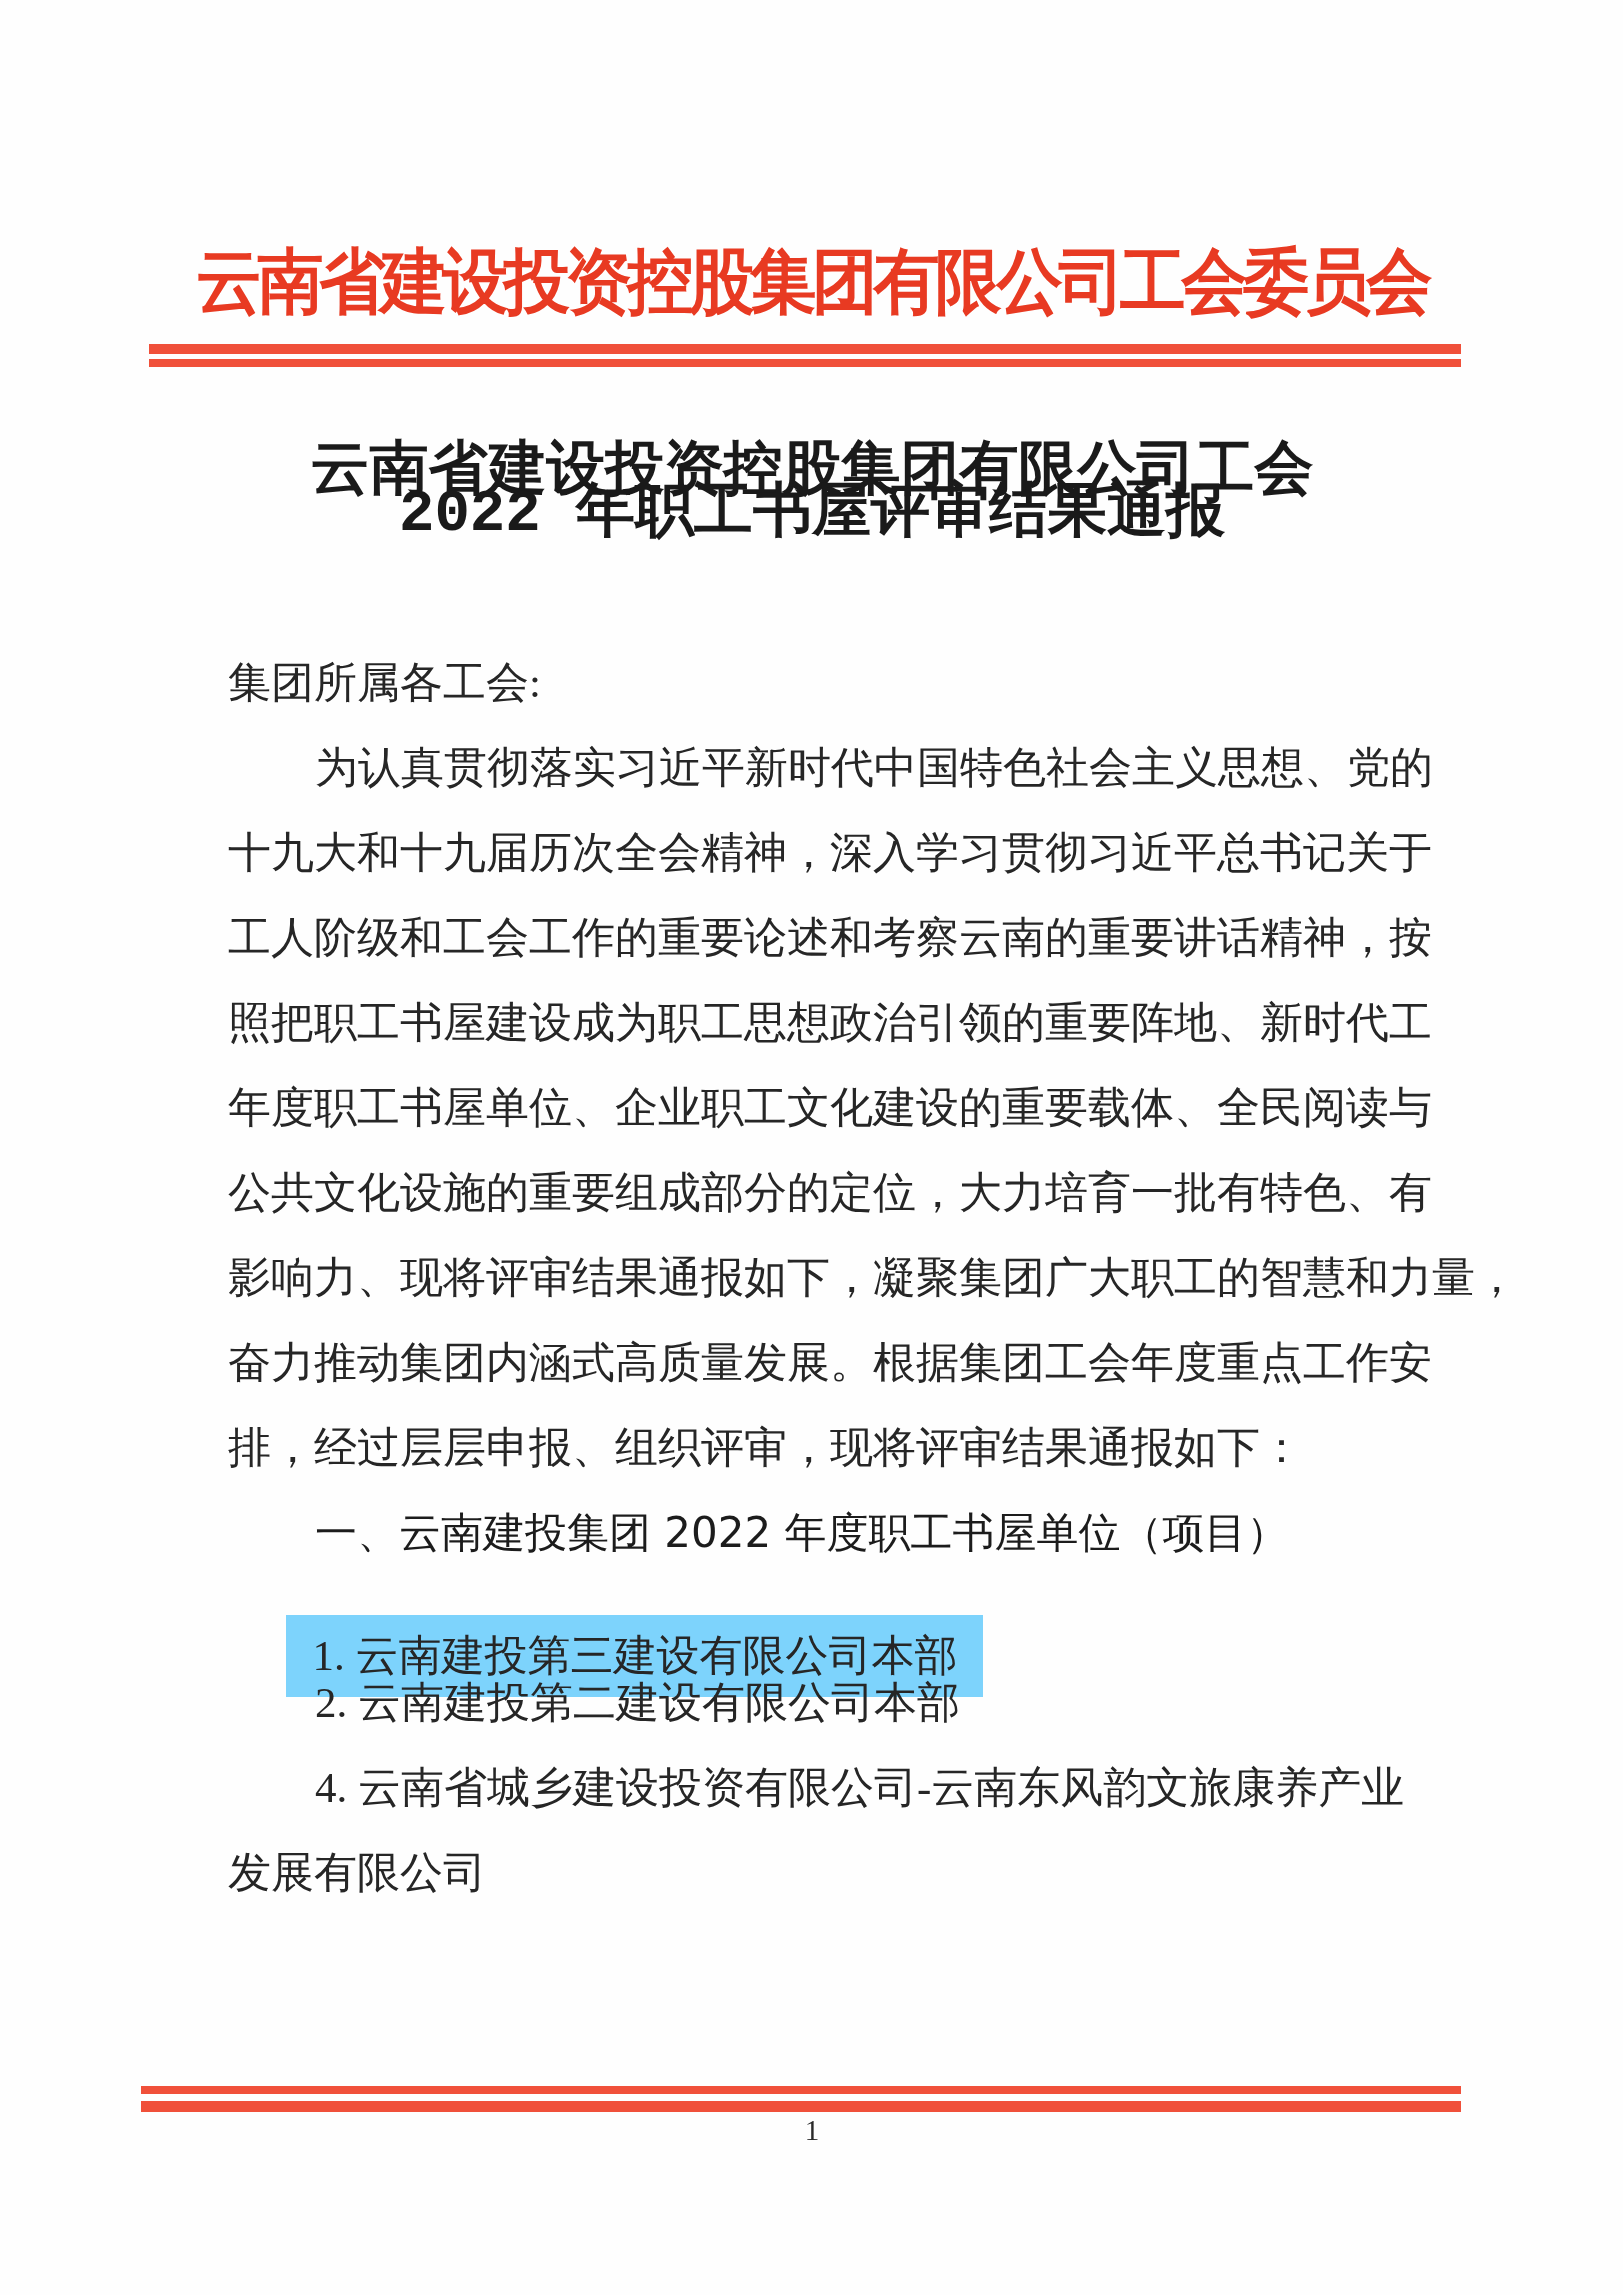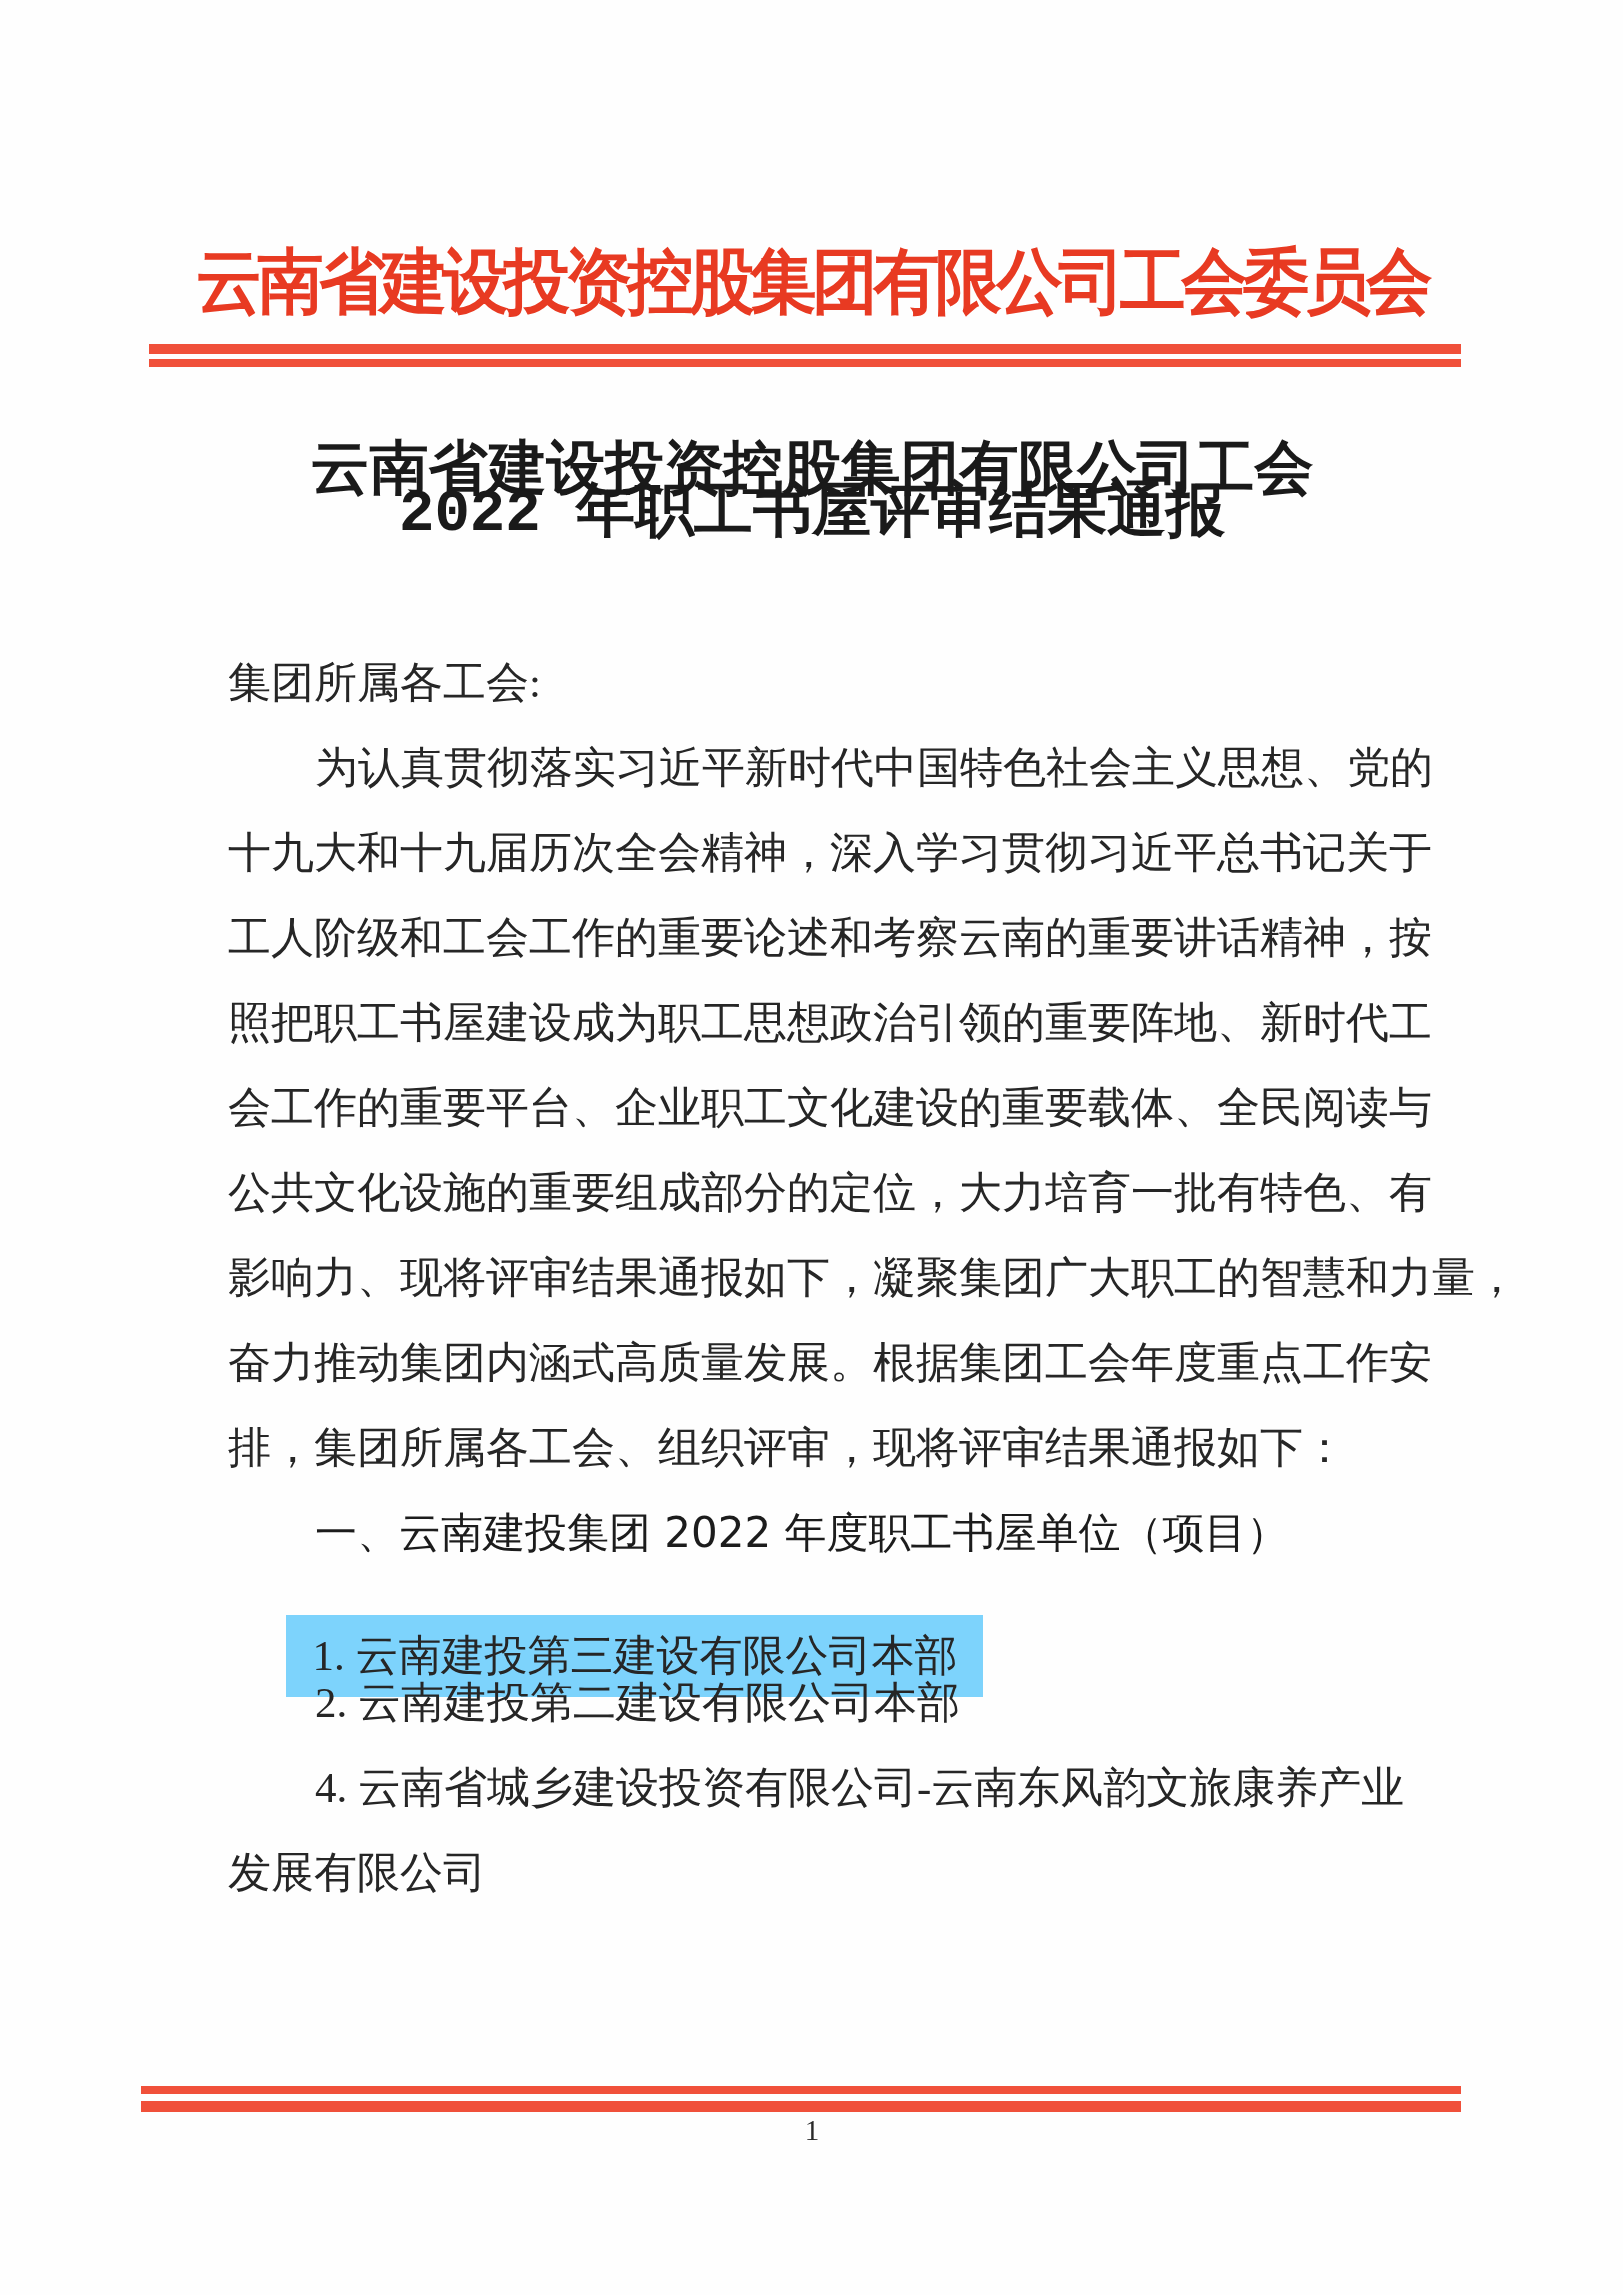--- a/index.html
+++ b/index.html
@@ -117,25 +117,25 @@
   <div class="title t2">2022 年职工书屋评审结果通报</div>
 
   <div class="content">
 
     <div class="line">集团所属各工会:</div>
 
     <div class="line indent">为认真贯彻落实习近平新时代中国特色社会主义思想、党的</div>
     <div class="line">十九大和十九届历次全会精神，深入学习贯彻习近平总书记关于</div>
     <div class="line">工人阶级和工会工作的重要论述和考察云南的重要讲话精神，按</div>
     <div class="line">照把职工书屋建设成为职工思想政治引领的重要阵地、新时代工</div>
-    <div class="line">会工作的重要平台、企业职工文化建设的重要载体、全民阅读与</div>
+    <div class="line">年度职工书屋单位、企业职工文化建设的重要载体、全民阅读与</div>
     <div class="line">公共文化设施的重要组成部分的定位，大力培育一批有特色、有</div>
     <div class="line">影响力、现将评审结果通报如下，凝聚集团广大职工的智慧和力量，</div>
     <div class="line">奋力推动集团内涵式高质量发展。根据集团工会年度重点工作安</div>
-    <div class="line">排，集团所属各工会、组织评审，现将评审结果通报如下：</div>
+    <div class="line">排，经过层层申报、组织评审，现将评审结果通报如下：</div>
 
     <div class="line indent heading">一、云南建投集团 2022 年度职工书屋单位（项目）</div>
 
     <div class="line indent">
       <span class="hl">1. 云南建投第三建设有限公司本部</span>
     </div>
     <div class="line indent">2. 云南建投第二建设有限公司本部</div>
     <div class="line indent">4. 云南省城乡建设投资有限公司-云南东风韵文旅康养产业</div>
     <div class="line">发展有限公司</div>
 

